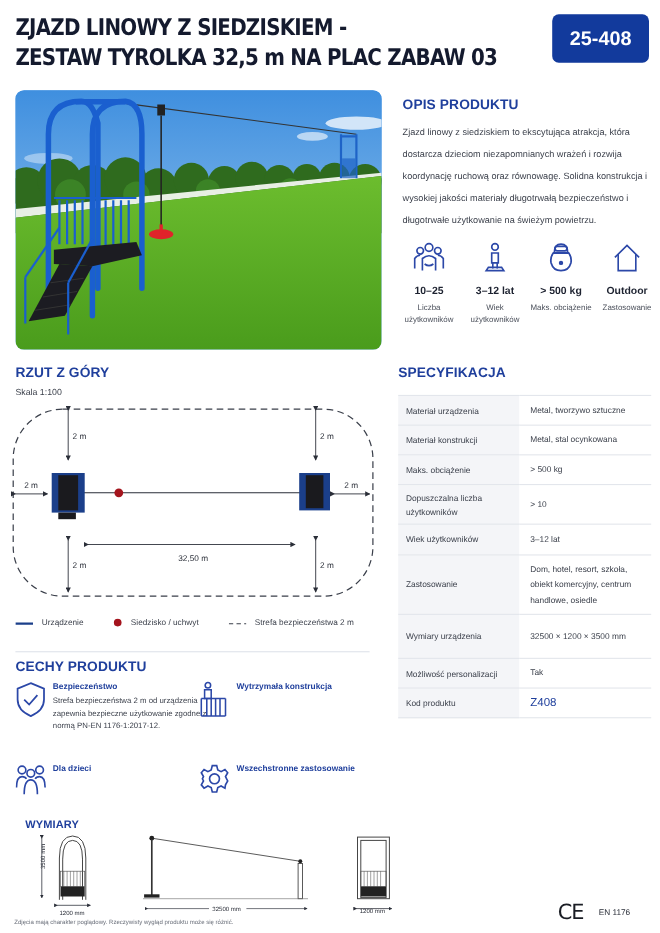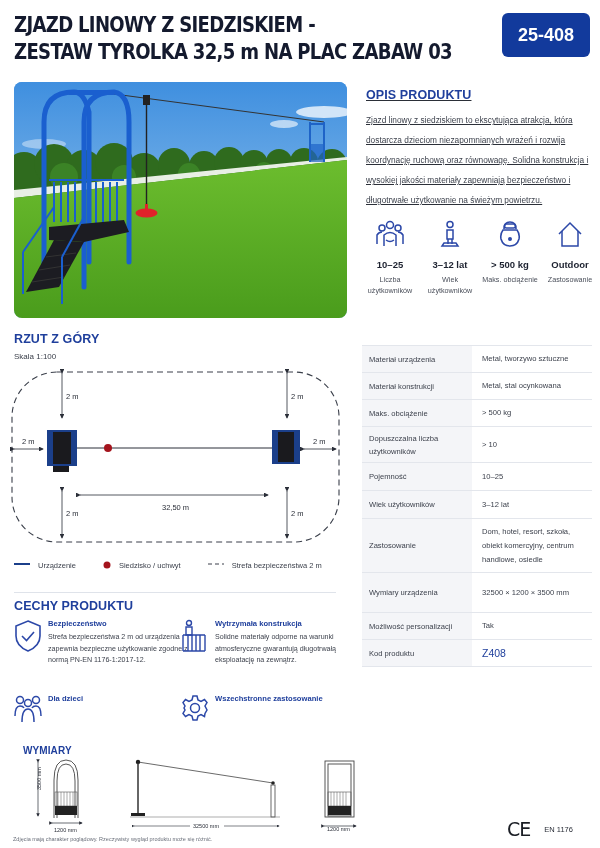--- a/index.html
+++ b/index.html
@@ -8,36 +8,36 @@
 
   .title { position: absolute; left: 14px; top: 12px; width: 470px; font-family: "DejaVu Sans", sans-serif; font-weight: bold; font-size: 21px; line-height: 27px; color: #141a2e; letter-spacing: -0.8px; transform: scaleX(0.86); transform-origin: left top; }
   .title span { display: block; white-space: nowrap; }
   .code-badge { position: absolute; left: 502px; top: 13px; width: 88px; height: 44px; background: #123a9c; border-radius: 6px; color: #fff; font-weight: bold; font-size: 18px; display: flex; align-items: center; justify-content: center; }
 
   .hero { position: absolute; left: 14px; top: 82px; width: 333px; height: 236px; border-radius: 8px; overflow: hidden; background: linear-gradient(180deg, #3d8fe0 0%, #77b5ef 40%, #a9d3f3 55%); }
   .hero svg { display: block; }
 
   .section-h { font-weight: bold; color: #1f3f9c; font-size: 12.5px; letter-spacing: 0.1px; }
 
-  .opis { position: absolute; left: 366px; top: 88px; width: 225px; text-decoration: underline; }
+  .opis { position: absolute; left: 366px; top: 88px; width: 225px; }
   .opis p { margin-top: 8px; font-size: 8.3px; line-height: 20px; color: #3a3f4a; }
 
   .stats { position: absolute; left: 360px; top: 220px; width: 240px; display: flex; }
   .stat { width: 60px; text-align: center; }
   .stat svg { display: block; margin: 0 auto; }
   .stat .val { font-weight: bold; font-size: 9.5px; color: #1d2230; margin-top: 11px; }
   .stat .lbl { font-size: 7.2px; color: #4a4f5a; margin-top: 5px; line-height: 10.5px; }
 
   .rzut { position: absolute; left: 14px; top: 332px; }
   .rzut .scale { font-size: 8px; color: #3a3f4a; margin-top: 6px; }
   .plan { position: absolute; left: 0; top: 360px; width: 360px; height: 200px; }
   .plan text { font-family: "Liberation Sans", sans-serif; }
 
   .legend { position: absolute; left: 14px; top: 561px; display: flex; align-items: center; font-size: 7.5px; color: #3a3f4a; }
-  .legend .item { display: flex; align-items: flex-start; margin-right: 27px; }
+  .legend .item { display: flex; align-items: flex-end; margin-right: 27px; }
   .legend .item svg { margin-right: 8px; }
 
   .divider { position: absolute; height: 1px; background: #dfe3ea; }
 
   .spec { position: absolute; left: 362px; top: 332px; width: 230px; }
   .spec table { margin-top: 13px; width: 230px; border-collapse: collapse; font-size: 7.6px; color: #3a3f4a; }
   .spec td { border-top: 1px solid #e3e6ec; padding: 0 7px; vertical-align: middle; }
   .spec tr:last-child td { border-bottom: 1px solid #e3e6ec; }
   .spec td.k { background: #f4f5f8; width: 110px; }
   .spec td.v { padding-left: 10px; line-height: 14px; }
@@ -153,21 +153,21 @@
       <line x1="9" y1="212" x2="9" y2="170"></line>
         <line x1="9" y1="170" x2="40" y2="125"></line>
       <line x1="48" y1="222" x2="48" y2="175"></line>
         <line x1="48" y1="175" x2="70" y2="135"></line>
     </g>
   </svg>
 </div>
 
 <div class="opis">
   <div class="section-h">OPIS PRODUKTU</div>
-  <p>Zjazd linowy z siedziskiem to ekscytująca atrakcja, która dostarcza dzieciom niezapomnianych wrażeń i rozwija koordynację ruchową oraz równowagę. Solidna konstrukcja i wysokiej jakości materiały zapewniają bezpieczeństwo i długotrwałe użytkowanie na świeżym powietrzu.</p>
+  <p>Zjazd linowy z siedziskiem to ekscytująca atrakcja, która dostarcza dzieciom niezapomnianych wrażeń i rozwija koordynację ruchową oraz równowagę. Solidna konstrukcja i wysokiej jakości materiały długotrwałą bezpieczeństwo i długotrwałe użytkowanie na świeżym powietrzu.</p>
 </div>
 
 <div class="stats">
   <div class="stat">
     <svg width="30" height="28" viewBox="0 0 30 28" fill="none" stroke="#2c48a8" stroke-width="1.5">
       <circle cx="15" cy="5" r="3.5"></circle>
         <circle cx="7" cy="8" r="3"></circle>
         <circle cx="23" cy="8" r="3"></circle>
       <path d="M9,26 L9,15 Q15,10 21,15 L21,26"></path>
         <path d="M2,24 L2,15 Q4,12 7,12"></path>
@@ -267,41 +267,38 @@
     <svg width="16" height="6">
         <line x1="0" y1="3" x2="16" y2="3" stroke="#3a3f4a" stroke-width="1" stroke-dasharray="4,3"></line>
       </svg>
     <span>Strefa bezpieczeństwa 2 m</span>
   </div>
 </div>
 
 <div class="divider" style="left:14px; top:592px; width:322px;"></div>
 
 <div class="spec">
+  <div class="section-h">SPECYFIKACJA</div>
   <table>
     <tbody>
         <tr style="height:27px">
           <td class="k">Materiał urządzenia</td>
           <td class="v">Metal, tworzywo sztuczne</td>
         </tr>
     <tr style="height:27px">
           <td class="k">Materiał konstrukcji</td>
           <td class="v">Metal, stal ocynkowana</td>
         </tr>
     <tr style="height:27px">
           <td class="k">Maks. obciążenie</td>
           <td class="v">&gt; 500 kg</td>
         </tr>
     <tr style="height:36px">
           <td class="k" style="line-height:13px">Dopuszczalna liczba użytkowników</td>
           <td class="v">&gt; 10</td>
-        </tr>
-    <tr style="height:28px">
-          <td class="k">Pojemność</td>
-          <td class="v">10–25</td>
         </tr>
     <tr style="height:28px">
           <td class="k">Wiek użytkowników</td>
           <td class="v">3–12 lat</td>
         </tr>
     <tr style="height:54px">
           <td class="k">Zastosowanie</td>
           <td class="v">Dom, hotel, resort, szkoła, obiekt komercyjny, centrum handlowe, osiedle</td>
         </tr>
     <tr style="height:40px">
@@ -334,21 +331,20 @@
 </div>
 
 <div class="feature" style="left:181px; top:619px;">
   <svg class="ic" width="26" height="34" viewBox="0 0 26 34" fill="none" stroke="#2c48a8" stroke-width="1.4">
     <circle cx="8" cy="4" r="2.5"></circle>
       <path d="M5,8 L11,8 L11,16 L5,16 Z"></path>
     <path d="M2,16 L24,16 M2,16 L2,32 M24,16 L24,32 M2,32 L24,32 M7,16 L7,32 M11,16 L11,32 M15,16 L15,32 M19,16 L19,32"></path>
   </svg>
   <div class="ft">
     <div class="h">Wytrzymała konstrukcja</div>
-    <div class="d">Solidne materiały odporne na warunki atmosferyczne gwarantują długotrwałą eksploatację na zewnątrz.</div>
   </div>
 </div>
 
 <div class="feature" style="left:14px; top:694px;">
   <svg class="ic" width="28" height="30" viewBox="0 0 28 30" fill="none" stroke="#2c48a8" stroke-width="1.5">
     <circle cx="6" cy="6" r="3.5"></circle>
       <circle cx="14" cy="9" r="3.5"></circle>
       <circle cx="22" cy="6" r="3.5"></circle>
     <path d="M1,22 Q1,12 6,12 Q9,12 10,14"></path>
       <path d="M27,22 Q27,12 22,12 Q19,12 18,14"></path>

